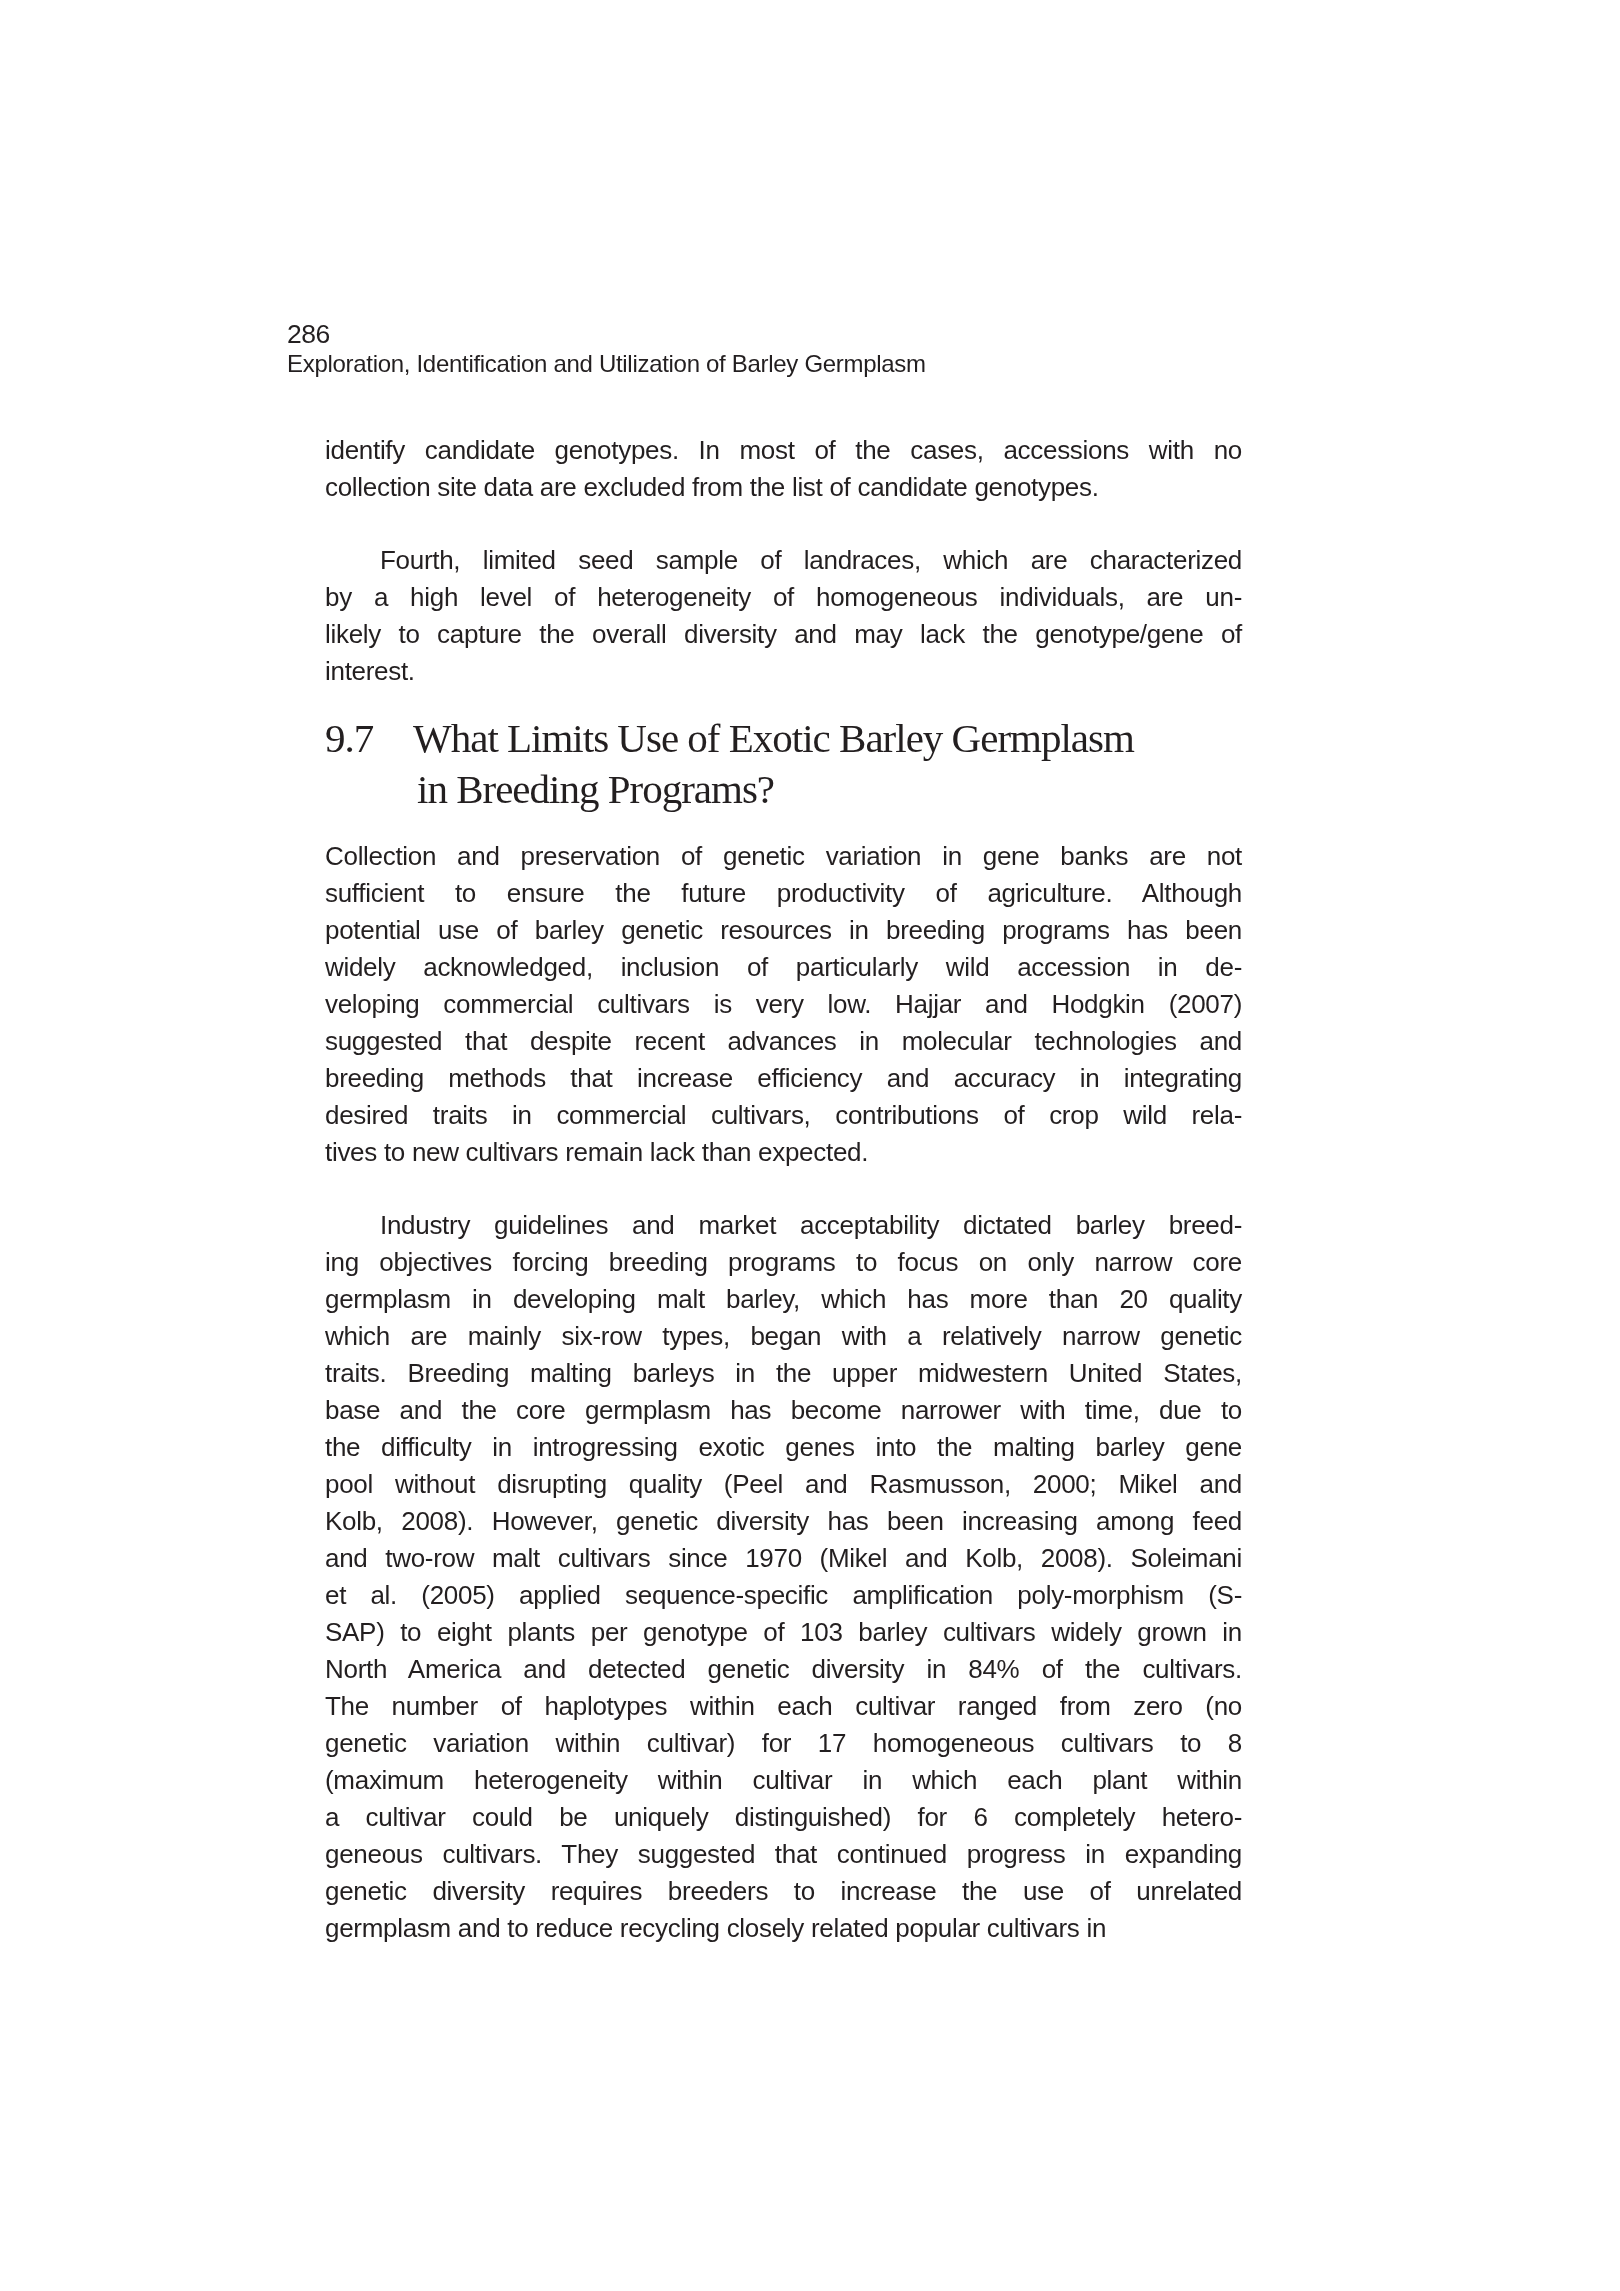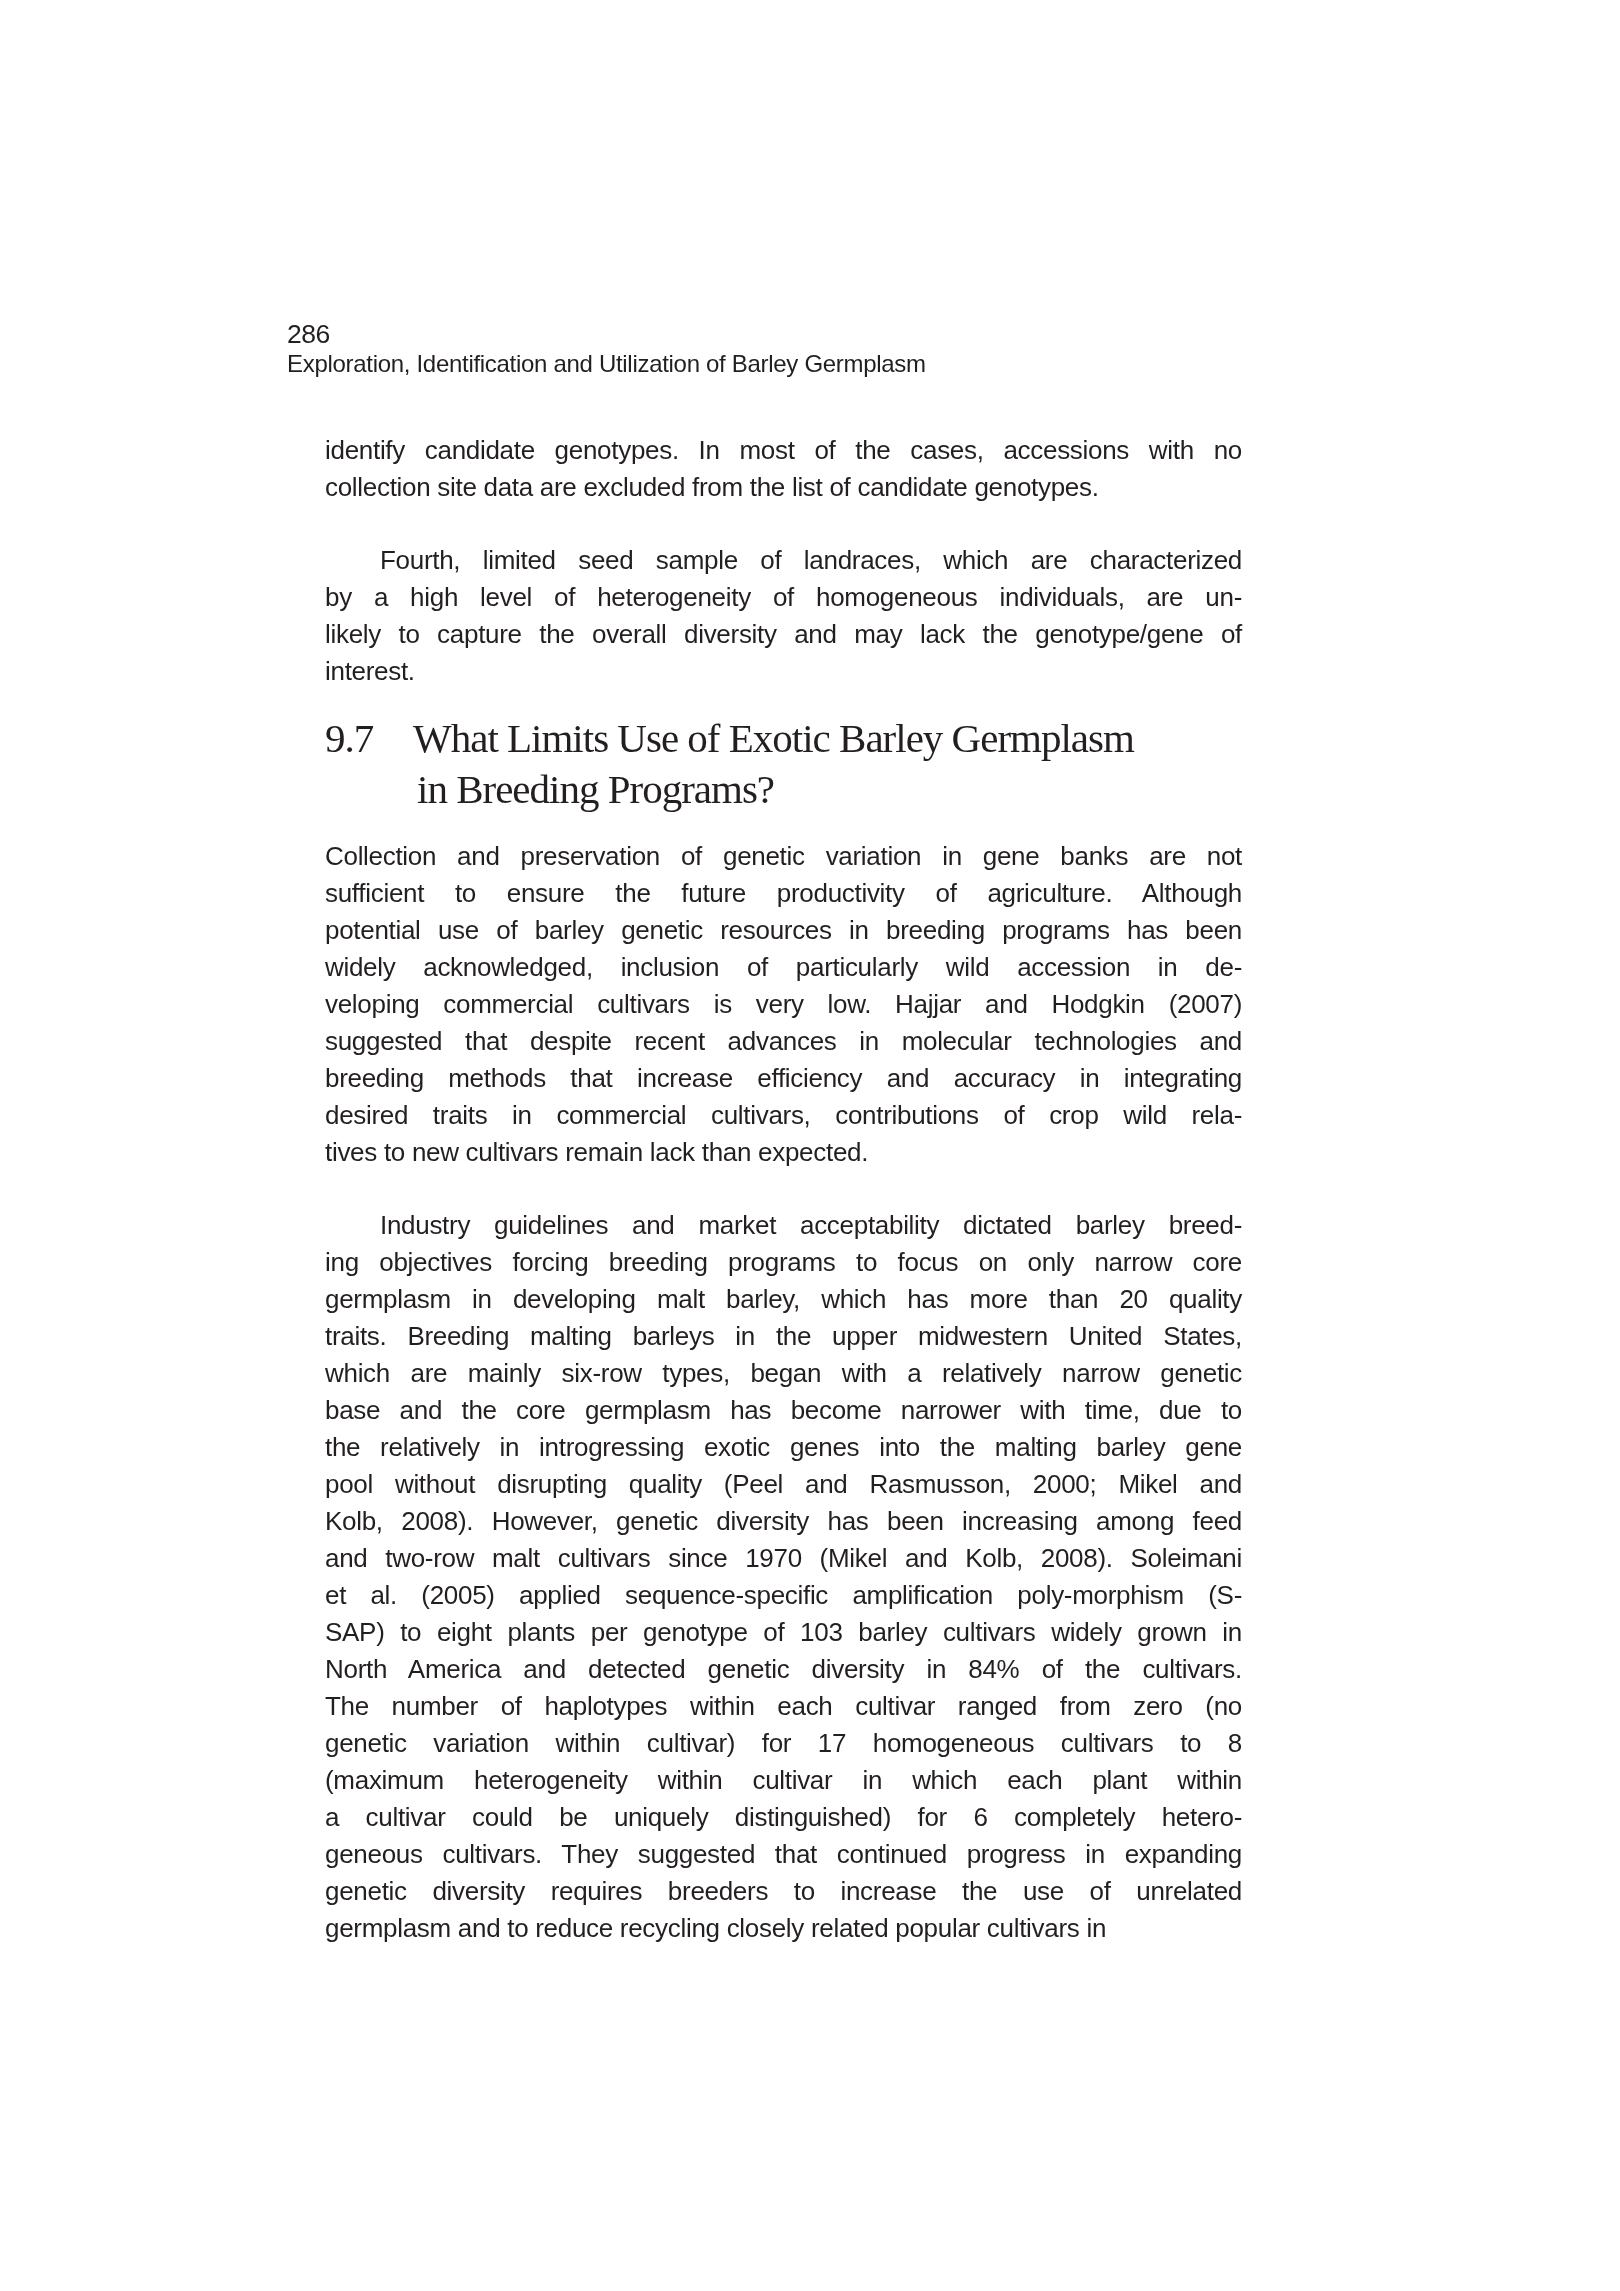--- a/index.html
+++ b/index.html
@@ -54,24 +54,24 @@
       <div class="line">veloping commercial cultivars is very low. Hajjar and Hodgkin (2007)</div>
       <div class="line">suggested that despite recent advances in molecular technologies and</div>
       <div class="line">breeding methods that increase efficiency and accuracy in integrating</div>
       <div class="line">desired traits in commercial cultivars, contributions of crop wild rela-</div>
       <div class="line last">tives to new cultivars remain lack than expected.</div>
     </div>
     <div>
       <div class="line indent">Industry guidelines and market acceptability dictated barley breed-</div>
       <div class="line">ing objectives forcing breeding programs to focus on only narrow core</div>
       <div class="line">germplasm in developing malt barley, which has more than 20 quality</div>
+      <div class="line">which are mainly six-row types, began with a relatively narrow genetic</div>
       <div class="line">traits. Breeding malting barleys in the upper midwestern United States,</div>
-      <div class="line">which are mainly six-row types, began with a relatively narrow genetic</div>
       <div class="line">base and the core germplasm has become narrower with time, due to</div>
-      <div class="line">the relatively in introgressing exotic genes into the malting barley gene</div>
+      <div class="line">the difficulty in introgressing exotic genes into the malting barley gene</div>
       <div class="line">pool without disrupting quality (Peel and Rasmusson, 2000; Mikel and</div>
       <div class="line">Kolb, 2008). However, genetic diversity has been increasing among feed</div>
       <div class="line">and two-row malt cultivars since 1970 (Mikel and Kolb, 2008). Soleimani</div>
       <div class="line">et al. (2005) applied sequence-specific amplification poly-morphism (S-</div>
       <div class="line">SAP) to eight plants per genotype of 103 barley cultivars widely grown in</div>
       <div class="line">North America and detected genetic diversity in 84% of the cultivars.</div>
       <div class="line">The number of haplotypes within each cultivar ranged from zero (no</div>
       <div class="line">genetic variation within cultivar) for 17 homogeneous cultivars to 8</div>
       <div class="line">(maximum heterogeneity within cultivar in which each plant within</div>
       <div class="line">a cultivar could be uniquely distinguished) for 6 completely hetero-</div>

